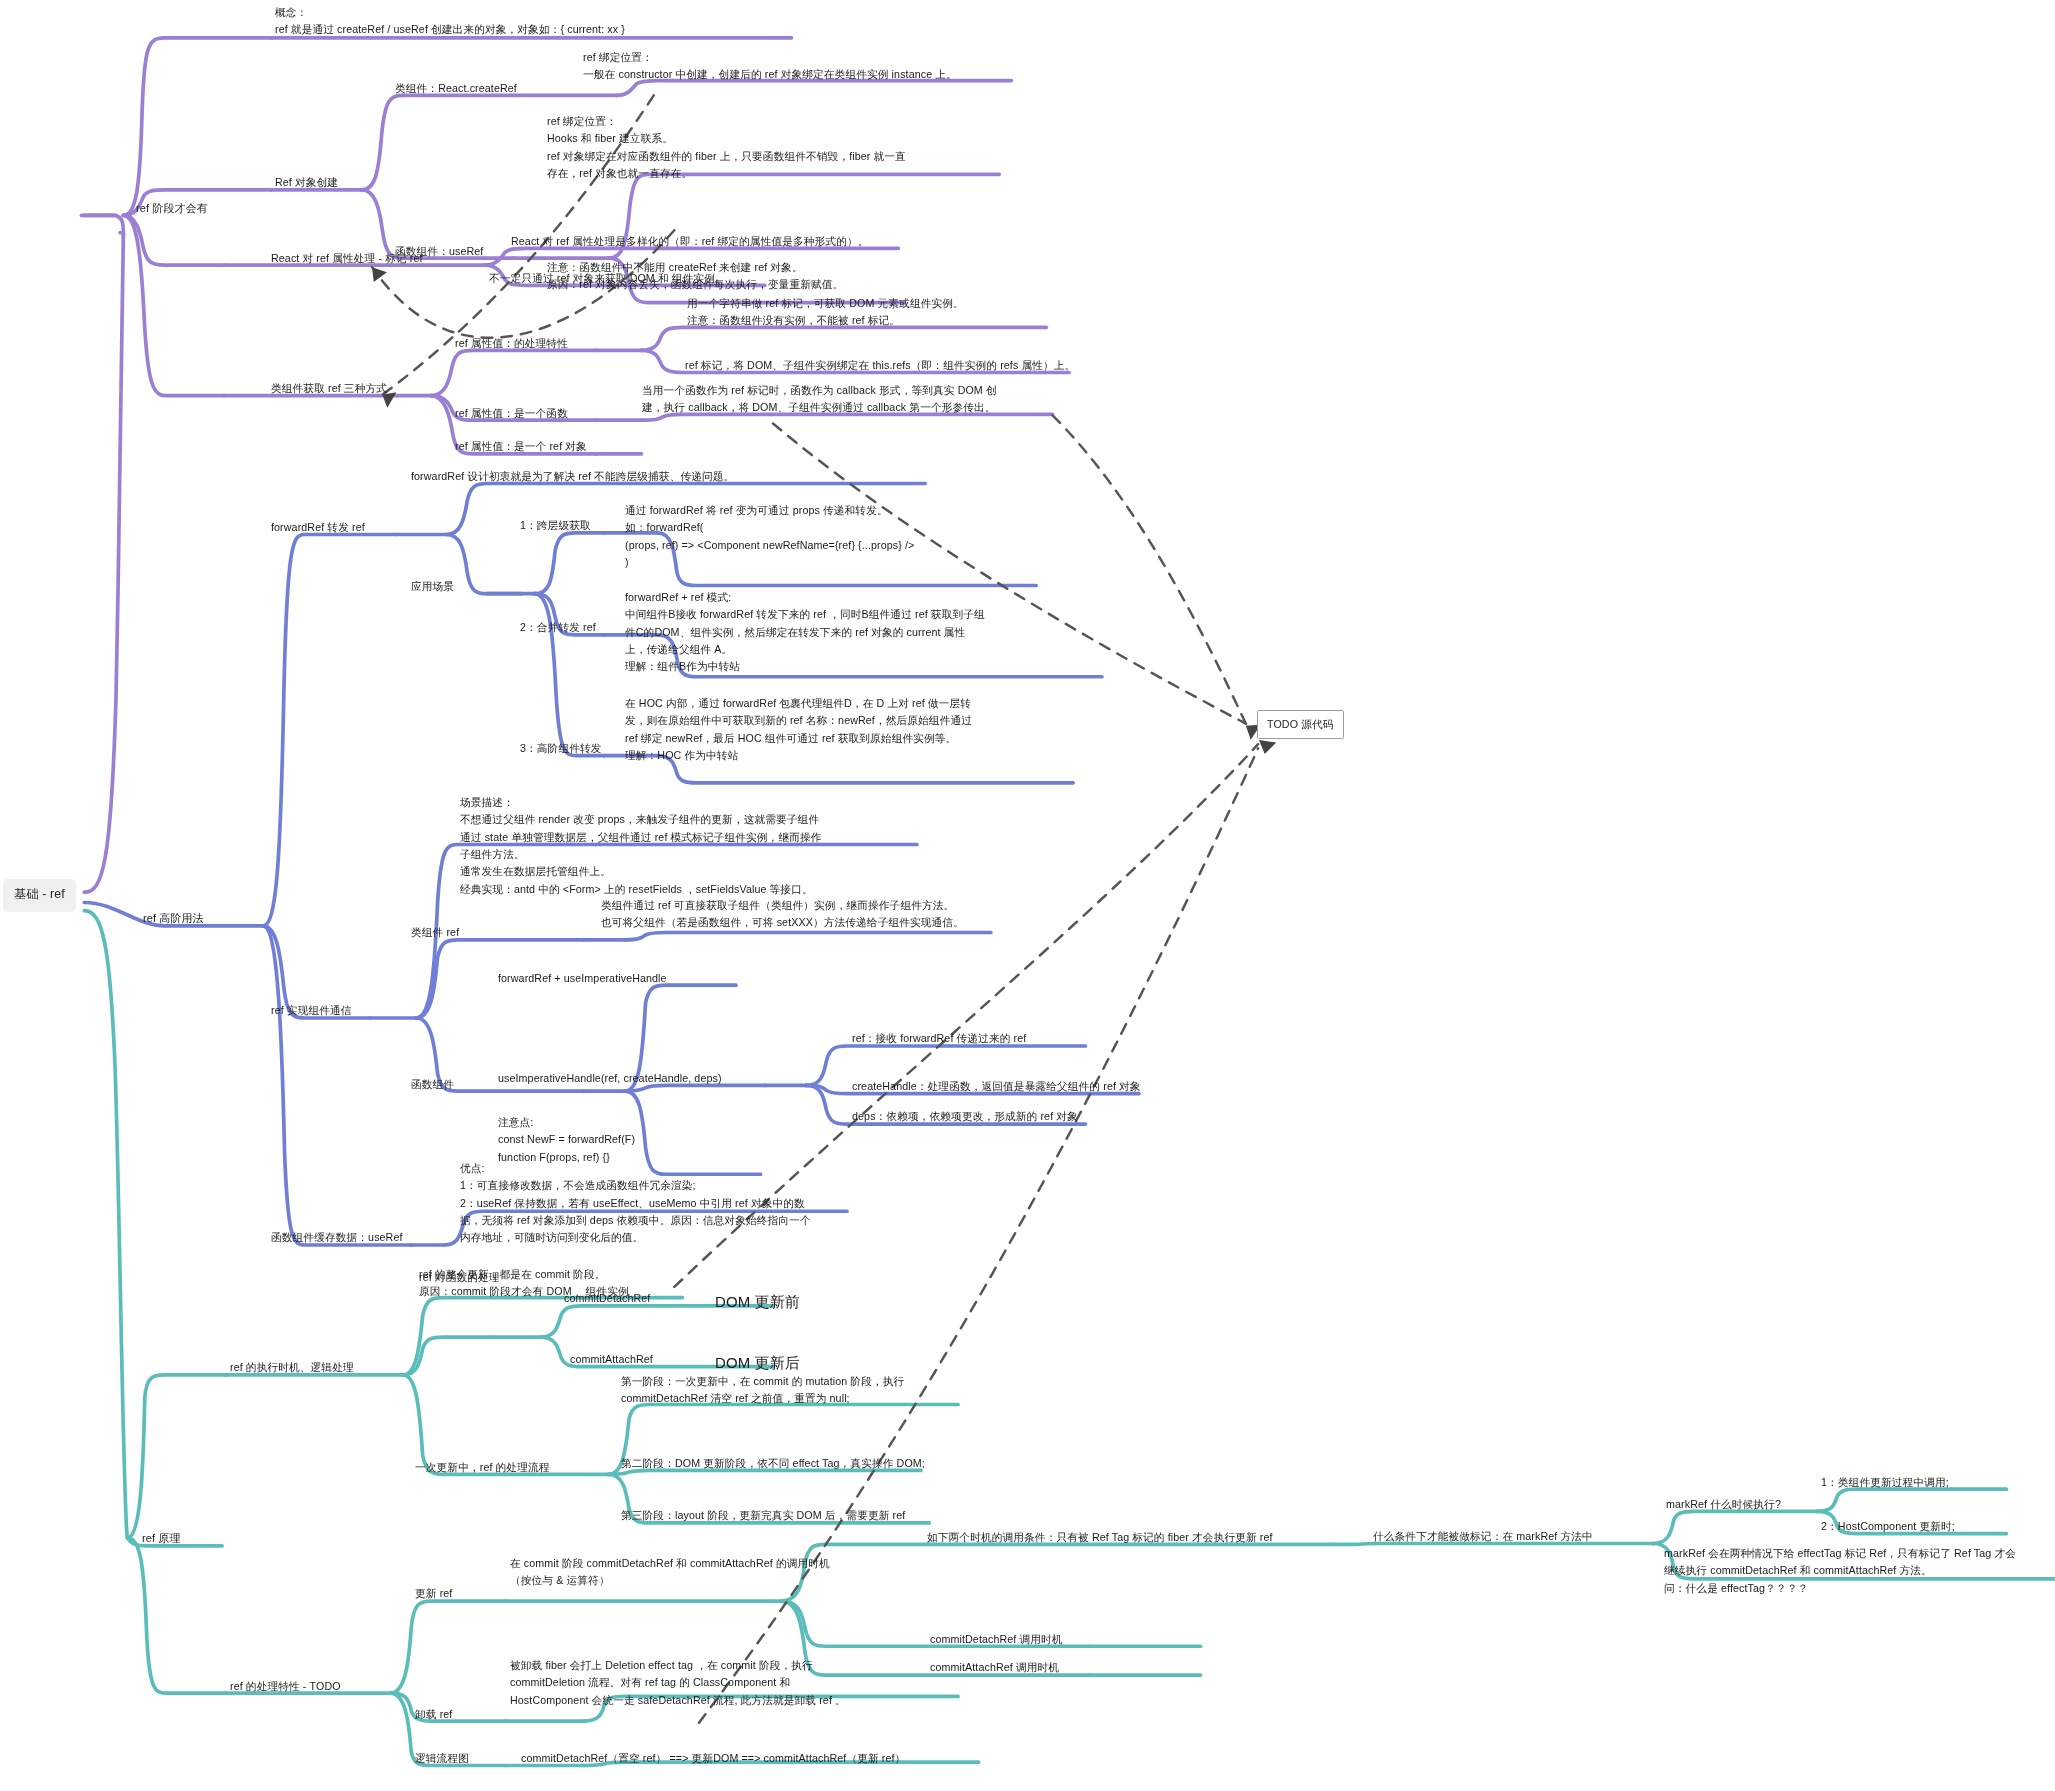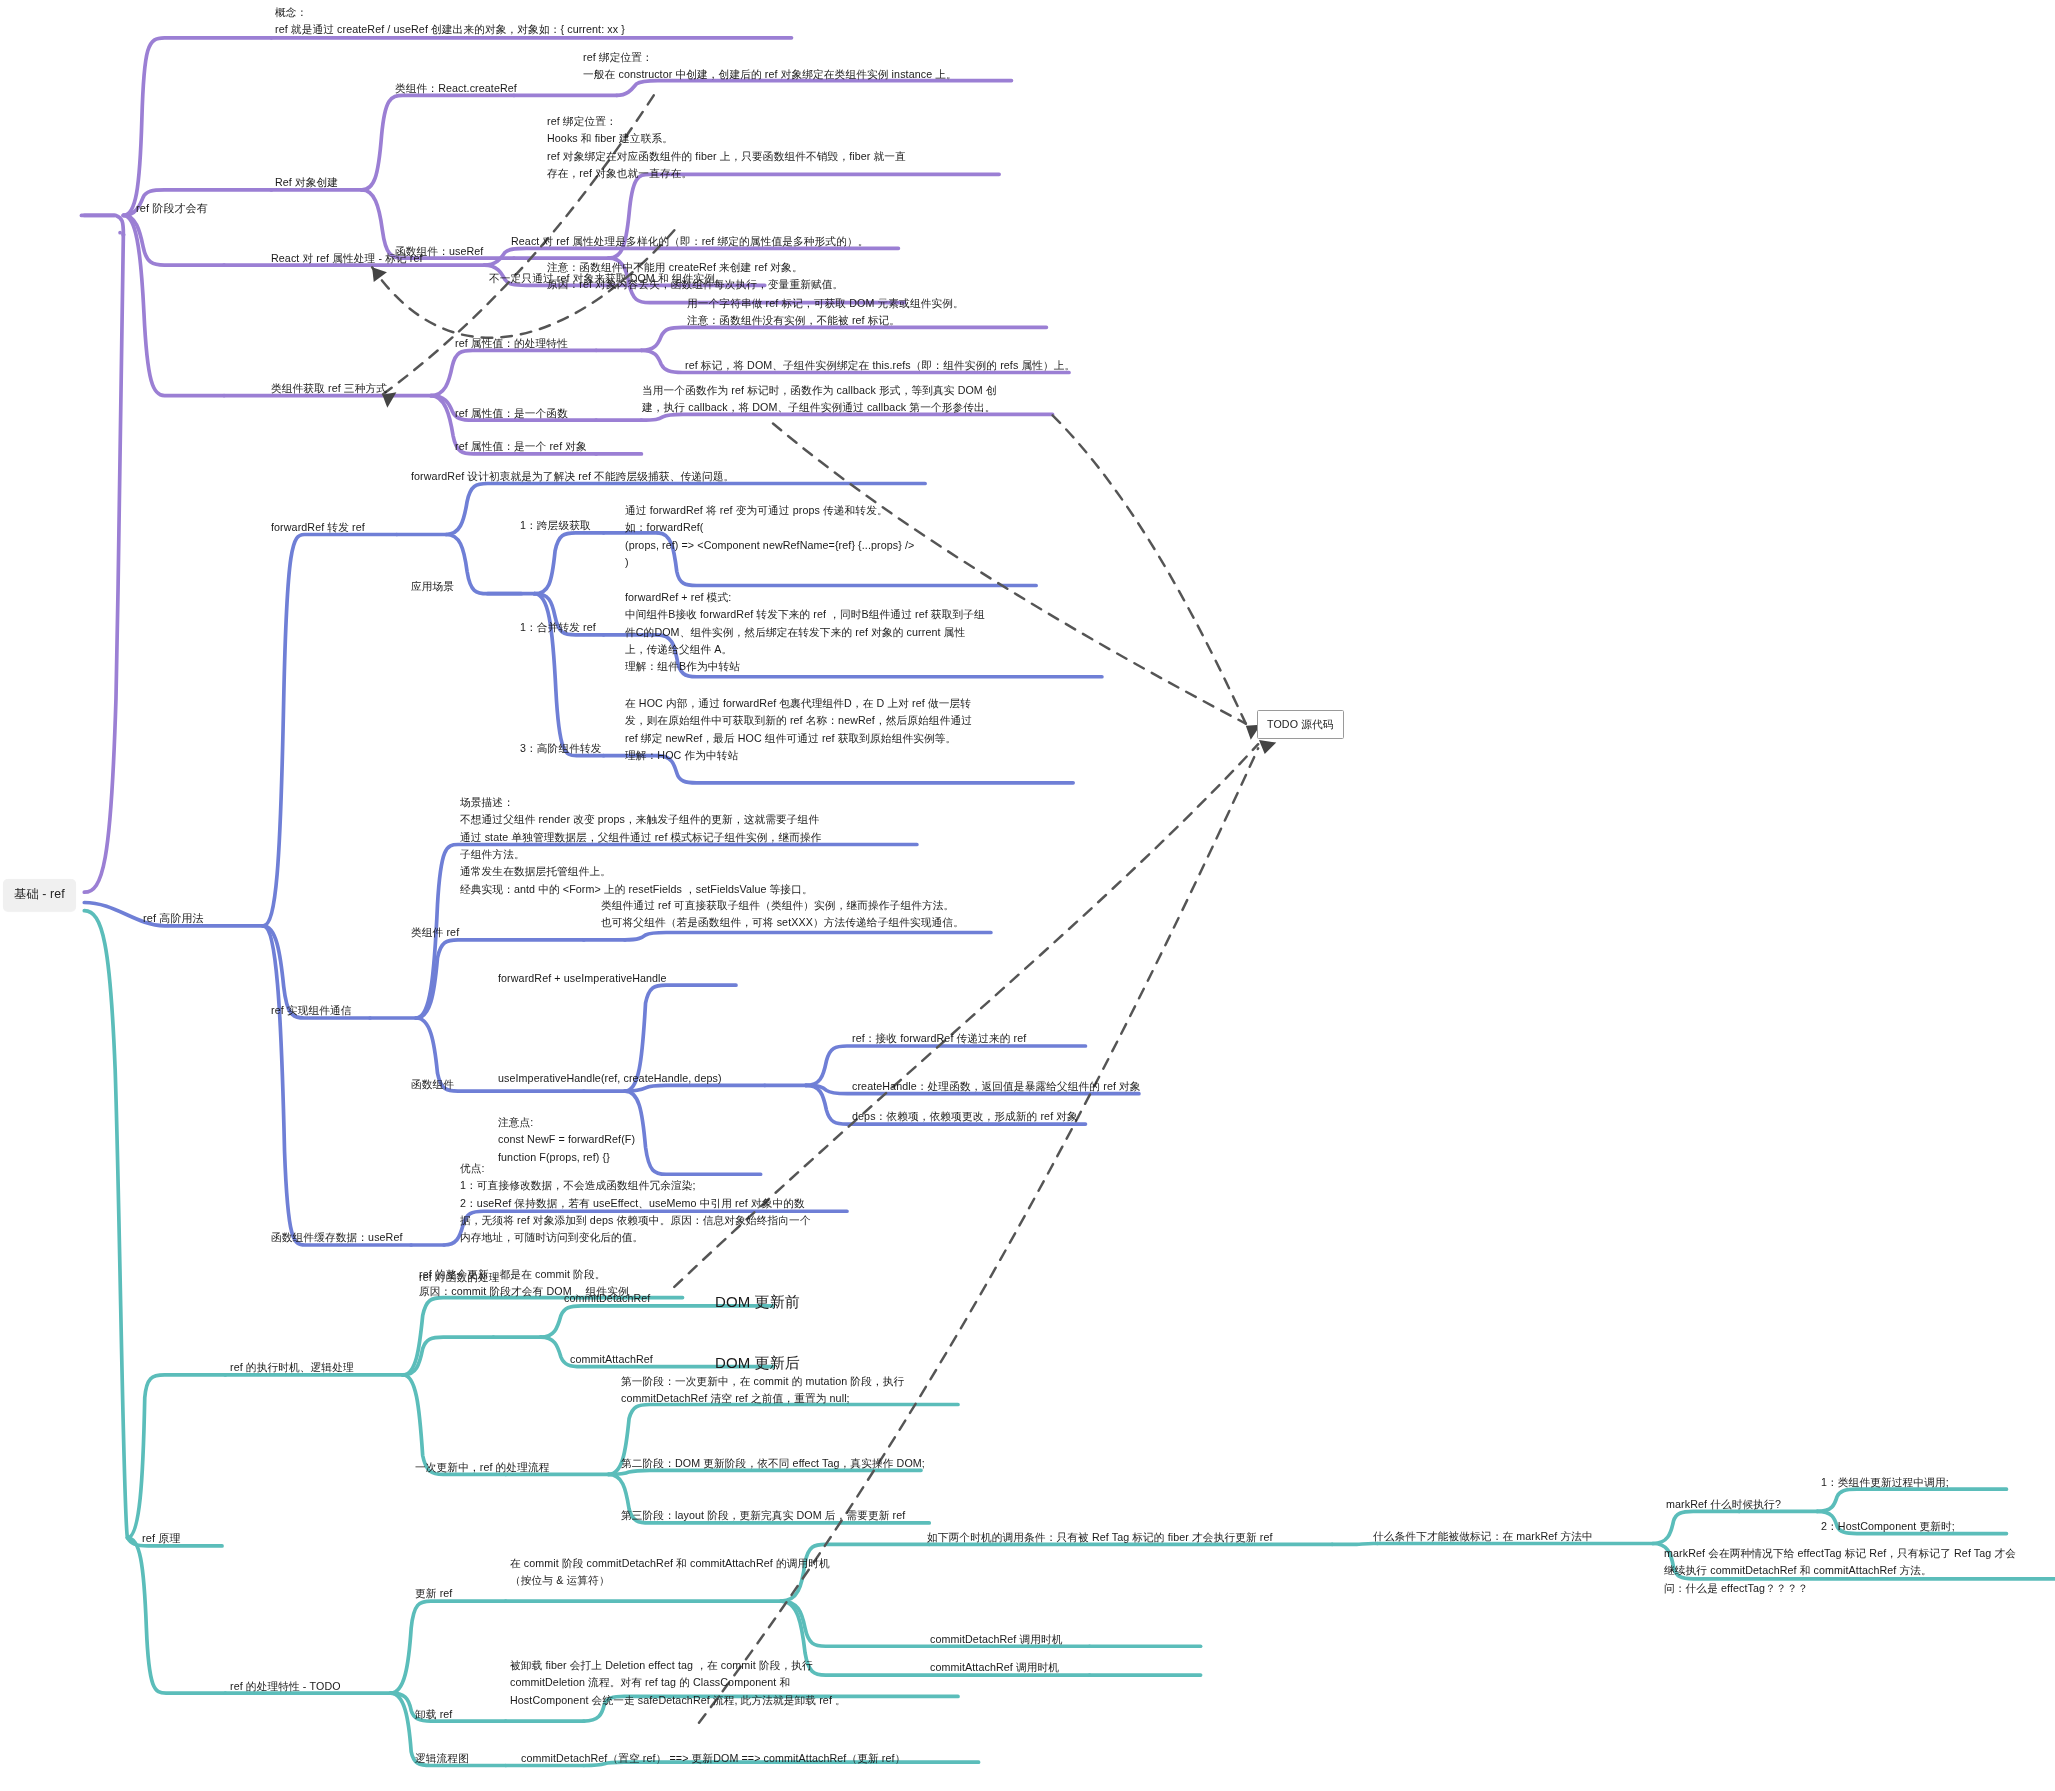--- a/index.html
+++ b/index.html
@@ -259,21 +259,21 @@
   <div class="node t" style="left:411px; top:468px;">forwardRef 设计初衷就是为了解决 ref 不能跨层级捕获、传递问题。</div>
 
   <div class="node t" style="left:411px; top:578px;">应用场景</div>
 
   <div class="node t" style="left:520px; top:517px;">1：跨层级获取</div>
   <div class="node t" style="left:625px; top:502px;">通过 forwardRef 将 ref 变为可通过 props 传递和转发。
 如：forwardRef(
 (props, ref) =&gt; &lt;Component newRefName={ref} {...props} /&gt;
 )</div>
 
-  <div class="node t" style="left:520px; top:619px;">1：合并转发 ref</div>
+  <div class="node t" style="left:520px; top:619px;">2：合并转发 ref</div>
   <div class="node t" style="left:625px; top:589px;">forwardRef + ref 模式:
 中间组件B接收 forwardRef 转发下来的 ref ，同时B组件通过 ref 获取到子组
 件C的DOM、组件实例，然后绑定在转发下来的 ref 对象的 current 属性
 上，传递给父组件 A。
 理解：组件B作为中转站</div>
 
   <div class="node t" style="left:520px; top:740px;">3：高阶组件转发</div>
   <div class="node t" style="left:625px; top:695px;">在 HOC 内部，通过 forwardRef 包裹代理组件D，在 D 上对 ref 做一层转
 发，则在原始组件中可获取到新的 ref 名称：newRef，然后原始组件通过
 ref 绑定 newRef，最后 HOC 组件可通过 ref 获取到原始组件实例等。

